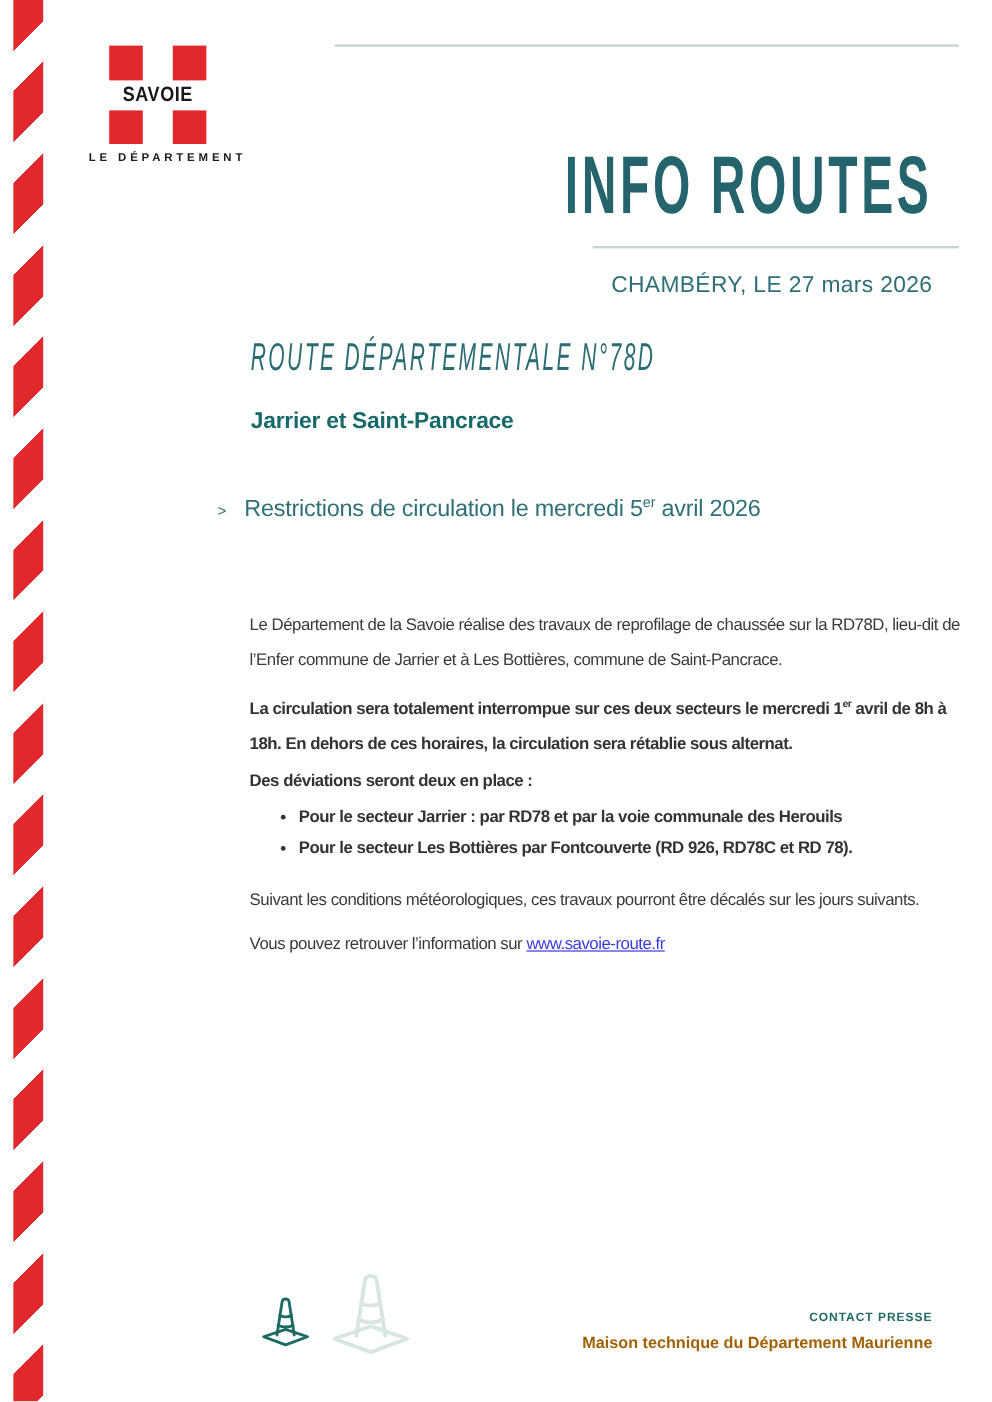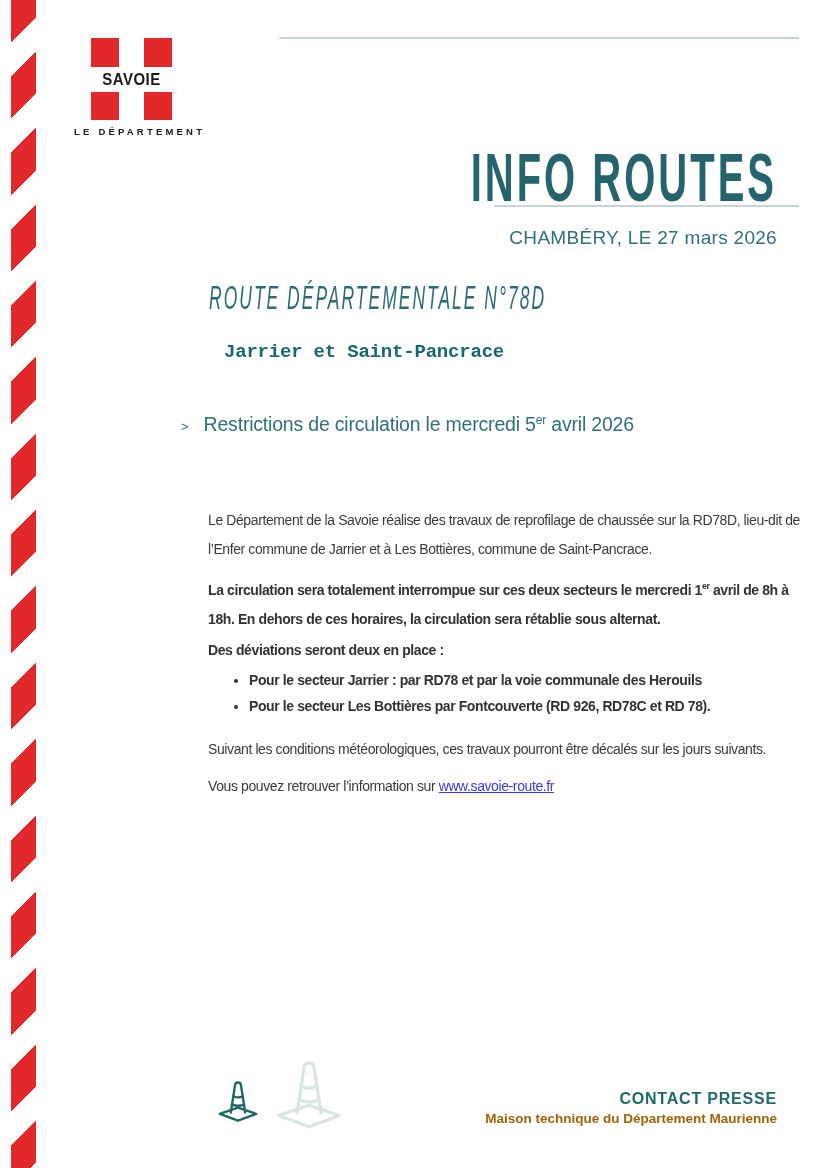--- a/index.html
+++ b/index.html
@@ -38,43 +38,43 @@
   .mast-title {
     position:absolute; top:52px; right:39px; width:600px; height:63px;
     display:flex; align-items:center; justify-content:flex-end;
   }
   .mast-title span {
     display:inline-block; white-space:nowrap; color:#2B6B74;
     font-size:46px; font-weight:400; letter-spacing:1.5px; line-height:34px;
     transform:scaleY(1.9); transform-origin:right center;
   }
   .mast-subtitle {
-    position:absolute; top:152px; right:39px; width:600px; height:49px;
+    position:absolute; top:130px; right:39px; width:600px; height:49px;
     display:flex; align-items:center; justify-content:flex-end;
   }
   .mast-subtitle span {
     display:inline-block; white-space:nowrap; color:#25646D;
     font-size:40px; font-weight:700; letter-spacing:3px; line-height:30px;
     transform:scaleY(1.7); transform-origin:right center;
   }
   .dateline {
     position:absolute; top:227px; right:39px;
     font-size:19px; color:#2E6F78; letter-spacing:0.3px;
   }
 
   
   .road-title { position:absolute; left:198px; top:292px; height:24px; display:flex; align-items:flex-start;font-style:italic; }
   .road-title span {
     display:inline-block; white-space:nowrap; color:#2B6B74;
     font-size:17.5px; font-weight:400; letter-spacing:2px; line-height:13px;
     transform:scaleY(1.85); transform-origin:left center;
   }
   .communes {
-    position:absolute; left:213px; top:341px;
-    font-size:19px; font-weight:700; color:#17696B; letter-spacing:-0.2px;font-family:Liberation Mono, monospace;
+    position:absolute; left:198px; top:341px;
+    font-size:19px; font-weight:700; color:#17696B; letter-spacing:-0.2px;
   }
   .headline { position:absolute; left:170px; top:413px; display:flex; align-items:baseline; }
   .headline .chevron { font-size:13px; color:#2F6F78; margin-right:15px; }
   .headline .headline-text { font-size:19.5px; color:#2F6F78; letter-spacing:-0.2px; }
   .headline sup, .rich sup { font-size:0.62em; vertical-align:super; line-height:0; }
 
   
   .body-copy {
     position:absolute; left:197px; top:506px; width:596px;
     font-size:14px; letter-spacing:-0.4px; color:#3A3A3A; line-height:29px;
@@ -88,21 +88,21 @@
   .body-copy p.infoline { margin:0; }
   a.external { color:#3A3AE6; text-decoration:underline; }
 
   
   .cones { position:absolute; left:203px; top:1054px; width:145px; height:84px; }
   .cone-small { position:absolute; left:0;  top:18px; }
   .cone-large { position:absolute; left:55px; top:0; }
 
   
   .contact { position:absolute; right:39px; top:1089px; text-align:right; line-height:20px; }
-  .contact-heading { font-size:16px; font-weight:700; color:#1F6A68; letter-spacing:0.8px; }
+  .contact-heading { font-size:10px; font-weight:700; color:#1F6A68; letter-spacing:0.8px; }
   .contact-org { font-size:13.5px; font-weight:700; color:#a16207; }
   .contact-line3 { font-size:13px; color:#2E7577; }
   .contact-line3 .sep { color:#8FB3AE; padding:0 3px; }
   a.email-link { color:#3E51C8; font-weight:600; text-decoration:underline; font-size:13.5px; }
 </style>
 </head>
 <body>
 
 <div class="page">
 

